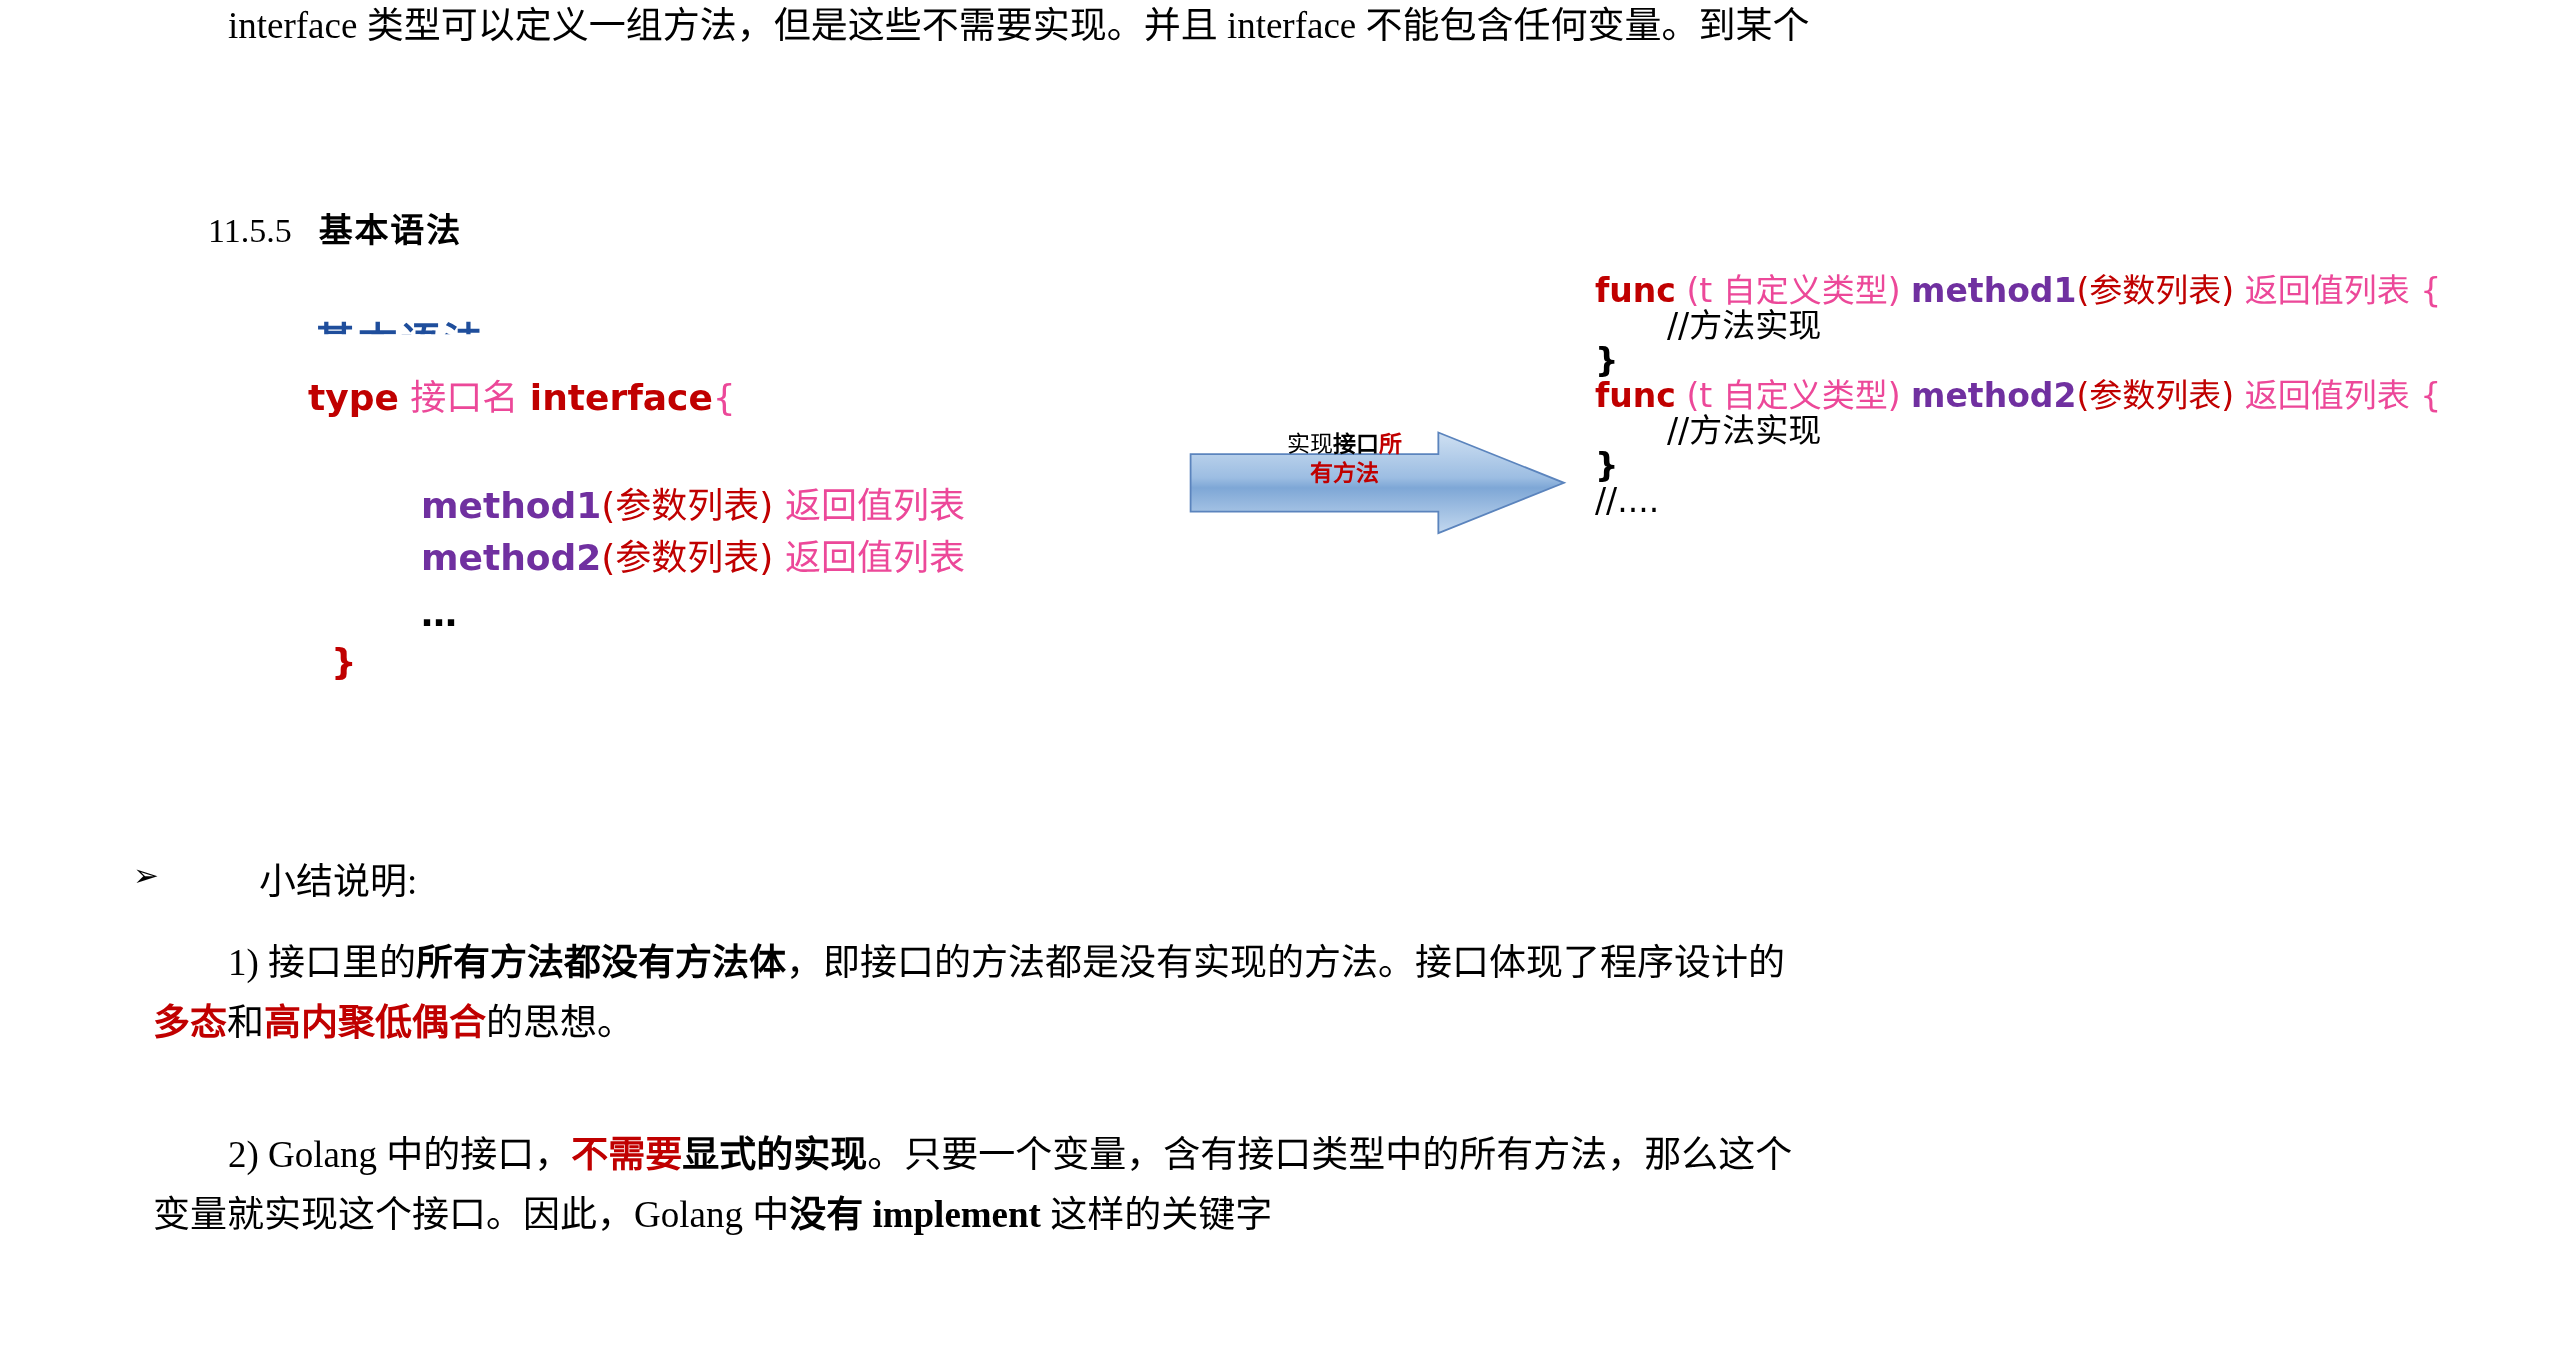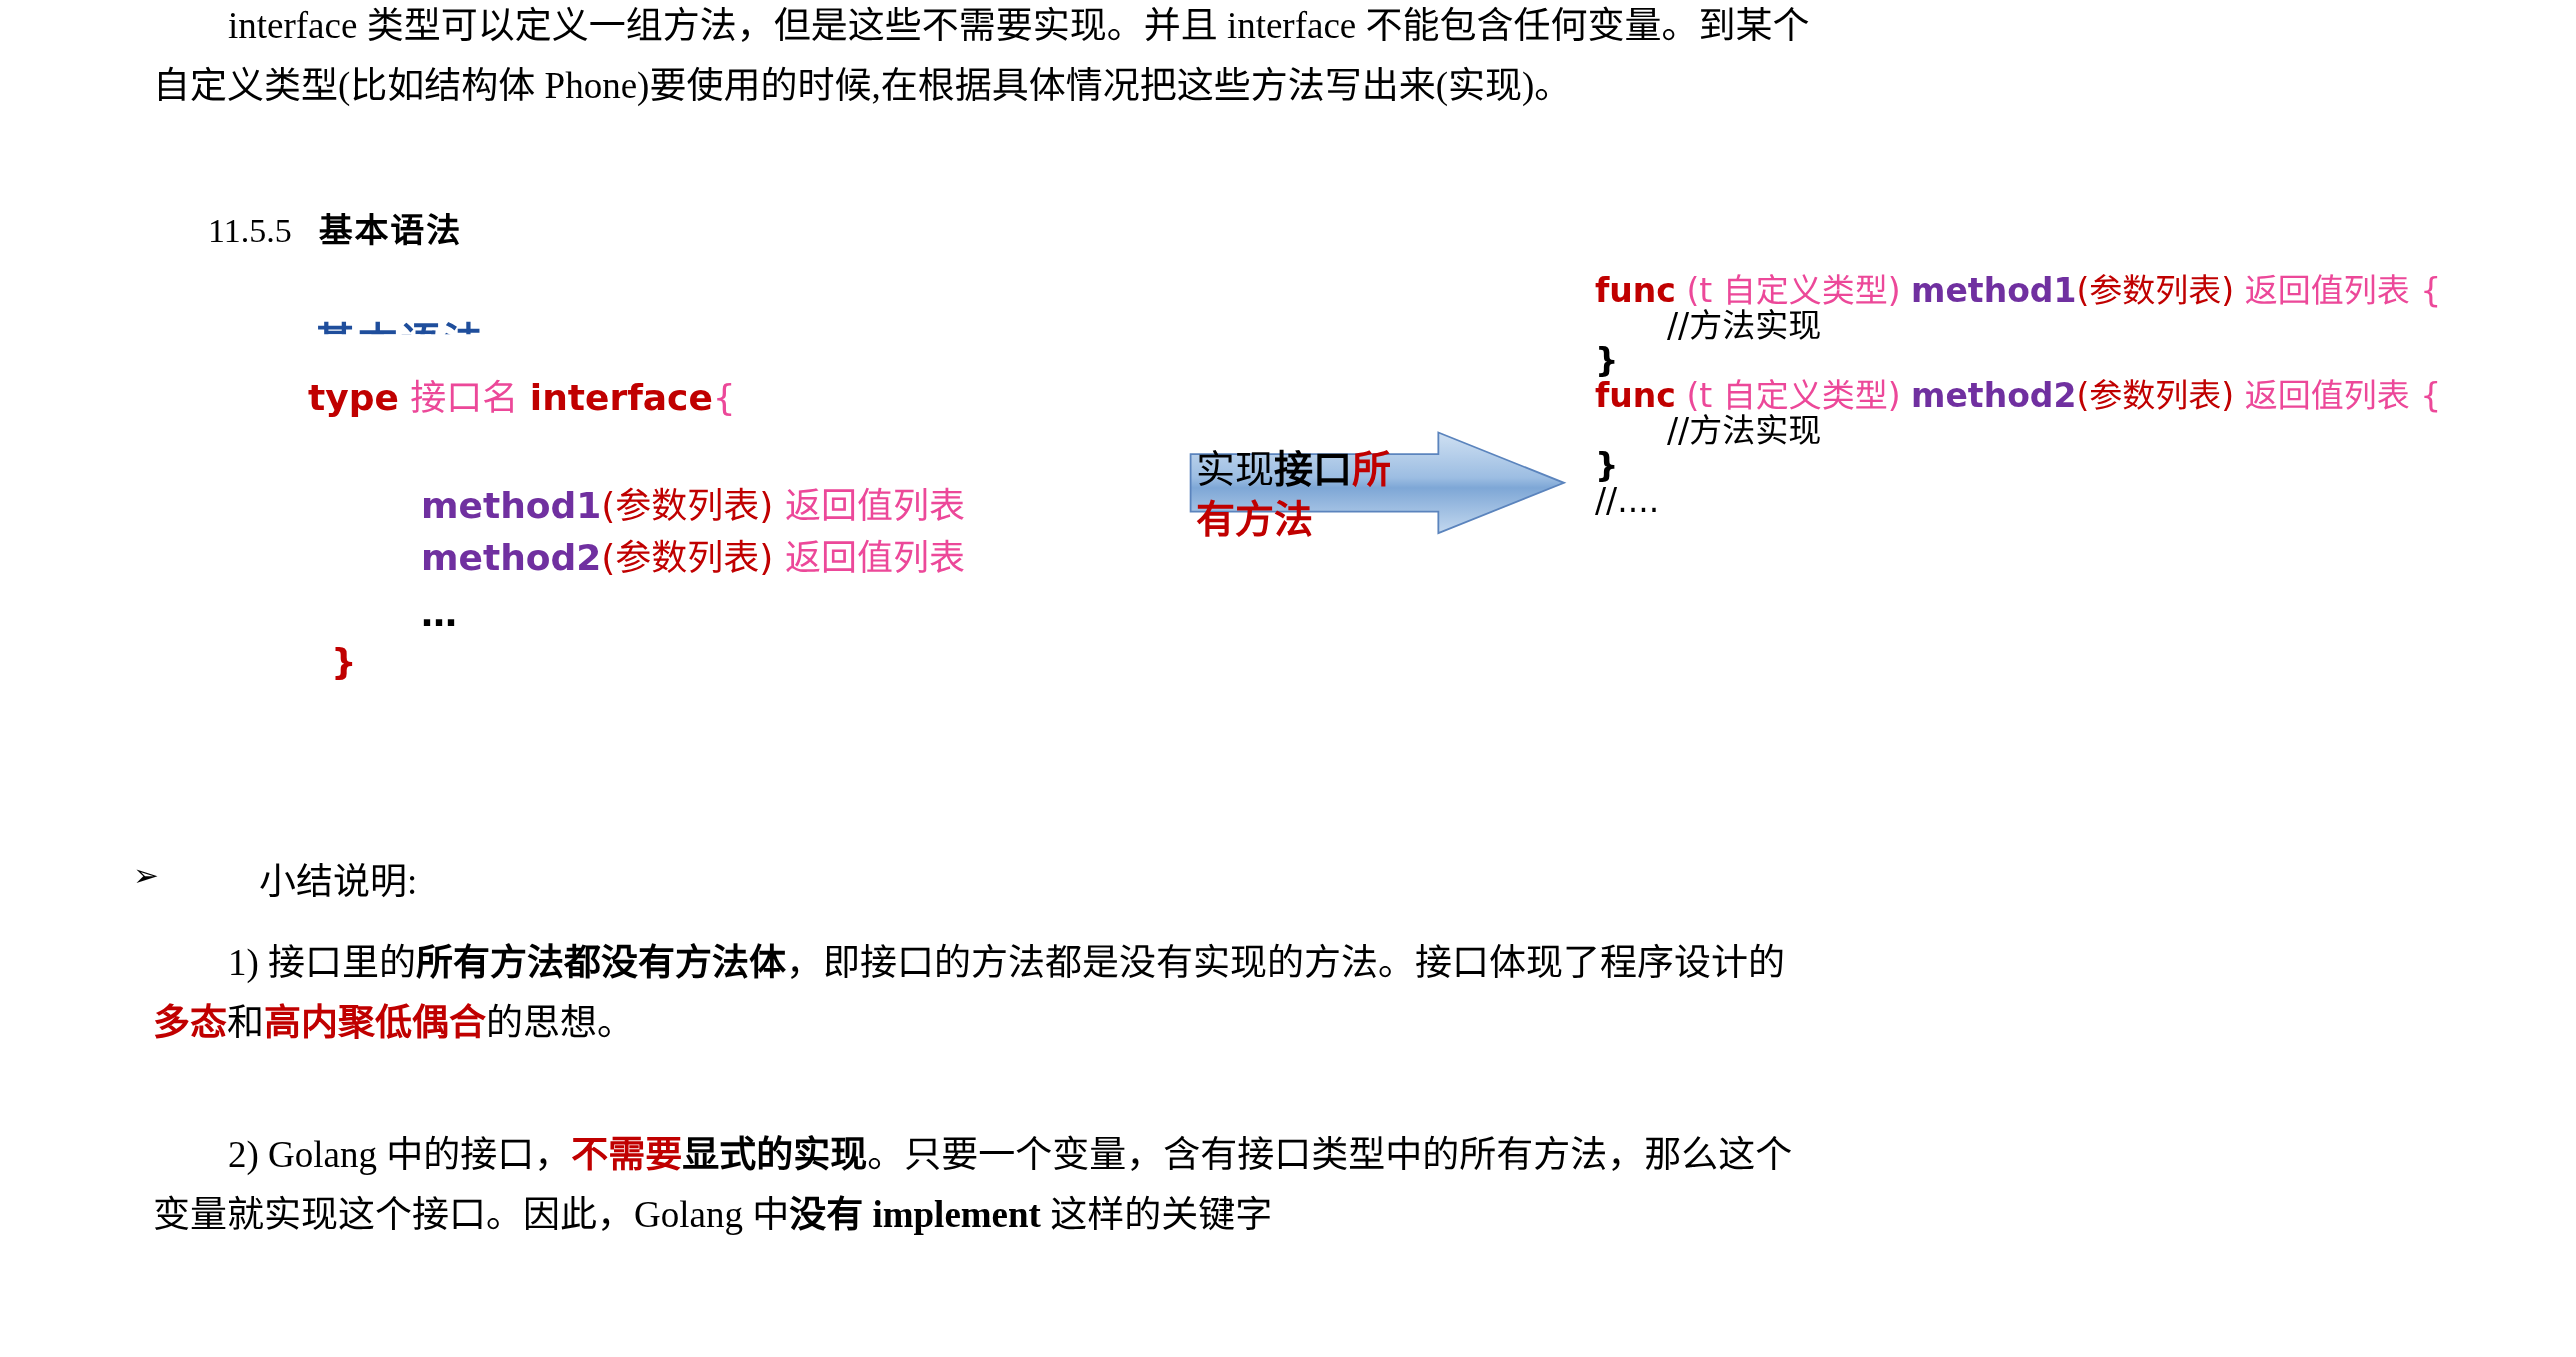--- a/index.html
+++ b/index.html
@@ -152,25 +152,25 @@
   .arrow-wrap {
     position: absolute;
     left: 899px;
     top: 117px;
     width: 386px;
     height: 117px;
   }
   .arrow-label {
     position: absolute;
     left: 9px;
-    top: 18px;
+    top: 3px;
     width: 297px;
-    text-align: left;
-    font-family: "DejaVu Sans", sans-serif;
-    font-size: 39px;
+    text-align: center;
+    font-family: "DejaVu Sans", sans-serif;
+    font-size: 23px;
     line-height: 1.28;
     z-index: 4;
   }
   .arrow-label .b {
     font-weight: bold;
     color: #000;
   }
   .arrow-label .r {
     font-weight: bold;
     color: #c00000;
@@ -254,23 +254,20 @@
   }
 </style>
 </head>
 <body>
 
 <div class="page">
 
   <div class="p-intro">
     <p class="para">
       <span class="indent"></span><span>interface 类型可以定义一组方法，但是这些不需要实现。并且 interface 不能包含任何变量。到某个</span>
-    </p>
-    <p class="para">
-      <span>自定义类型(比如结构体 Phone)要使用的时候,在根据具体情况把这些方法写出来(实现)。</span>
     </p>
   </div>
 
   <div class="heading">
     <span class="num">11.5.5</span><span class="title">基本语法</span>
   </div>
 
   <div class="diagram">
 
     <div class="ghost-title">基本语法</div>

